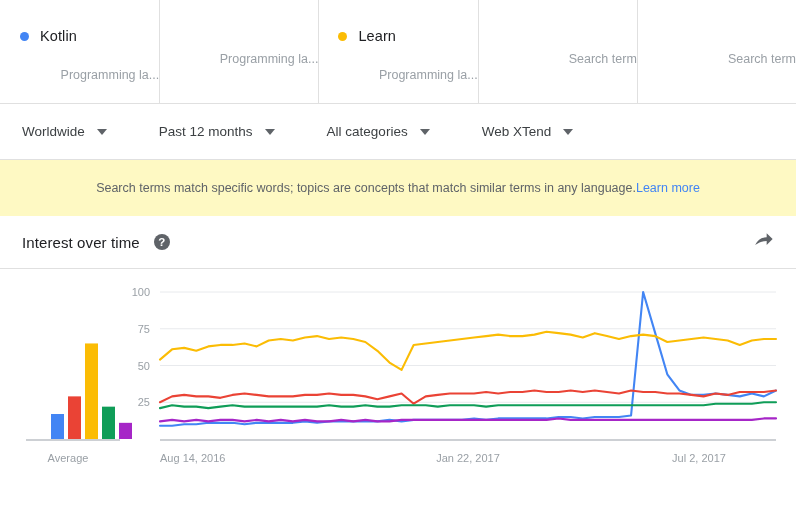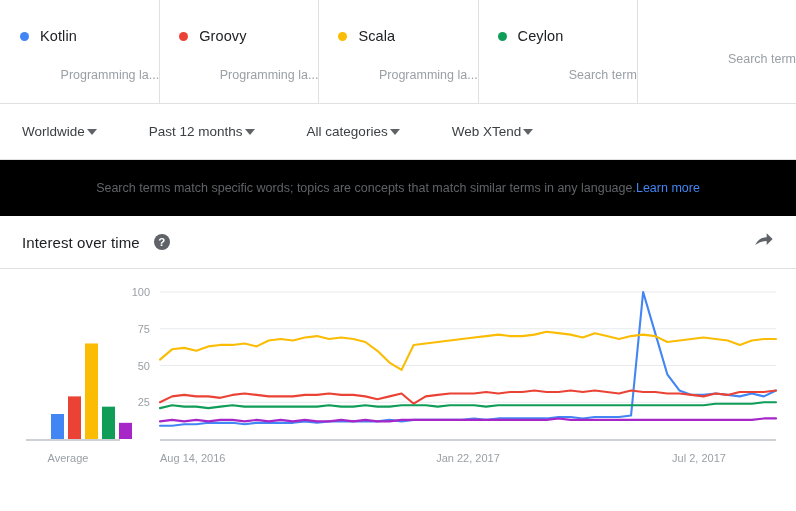--- a/index.html
+++ b/index.html
@@ -49,38 +49,38 @@
   .filter-bar {
     display: flex;
     align-items: center;
     height: 56px;
     border-bottom: 1px solid #e0e0e0;
     padding-left: 22px;
   }
   .filter {
     display: flex;
     align-items: center;
-    gap: 2px;
+    gap: 12px;
     font-size: 13.5px;
     color: #3c4043;
     cursor: pointer;
     white-space: nowrap;
   }
   .filter + .filter { margin-left: 52px; }
   .caret {
     width: 0; height: 0;
     border-left: 5px solid transparent;
     border-right: 5px solid transparent;
     border-top: 6px solid #5f6368;
   }
 
   
   .notice {
     height: 56px;
-    background: #000000;
+    background: #fef9c3;
     display: flex;
     align-items: center;
     justify-content: center;
     font-size: 12.5px;
     color: #5f6368;
   }
   .notice a {
     color: #4285f4;
     text-decoration: none;
     margin-left: 0;
@@ -127,38 +127,30 @@
 
 <div class="legend-row">
   <div class="legend-card">
     <div class="legend-top">
       <span class="dot" style="background: rgb(66, 133, 244);"></span>
       <span class="legend-term">Kotlin</span>
     </div>
     <div class="legend-sub">Programming la...</div>
   </div>
   <div class="legend-card">
+    <div class="legend-sub">Programming la...</div>
+  </div>
+  <div class="legend-card">
     <div class="legend-top">
-      <span class="dot" style="background: rgb(234, 67, 53);"></span>
-      <span class="legend-term">Groovy</span>
+      <span class="dot" style="background: rgb(251, 188, 4);"></span>
+      <span class="legend-term">Learn</span>
     </div>
     <div class="legend-sub">Programming la...</div>
   </div>
   <div class="legend-card">
-    <div class="legend-top">
-      <span class="dot" style="background: rgb(251, 188, 4);"></span>
-      <span class="legend-term">Scala</span>
-    </div>
-    <div class="legend-sub">Programming la...</div>
-  </div>
-  <div class="legend-card">
-    <div class="legend-top">
-      <span class="dot" style="background: rgb(15, 157, 88);"></span>
-      <span class="legend-term">Ceylon</span>
-    </div>
     <div class="legend-sub">Search term</div>
   </div>
   <div class="legend-card">
     <div class="legend-sub">Search term</div>
   </div>
 </div>
 
 <div class="filter-bar">
   <div class="filter">
     <span>Worldwide</span>

